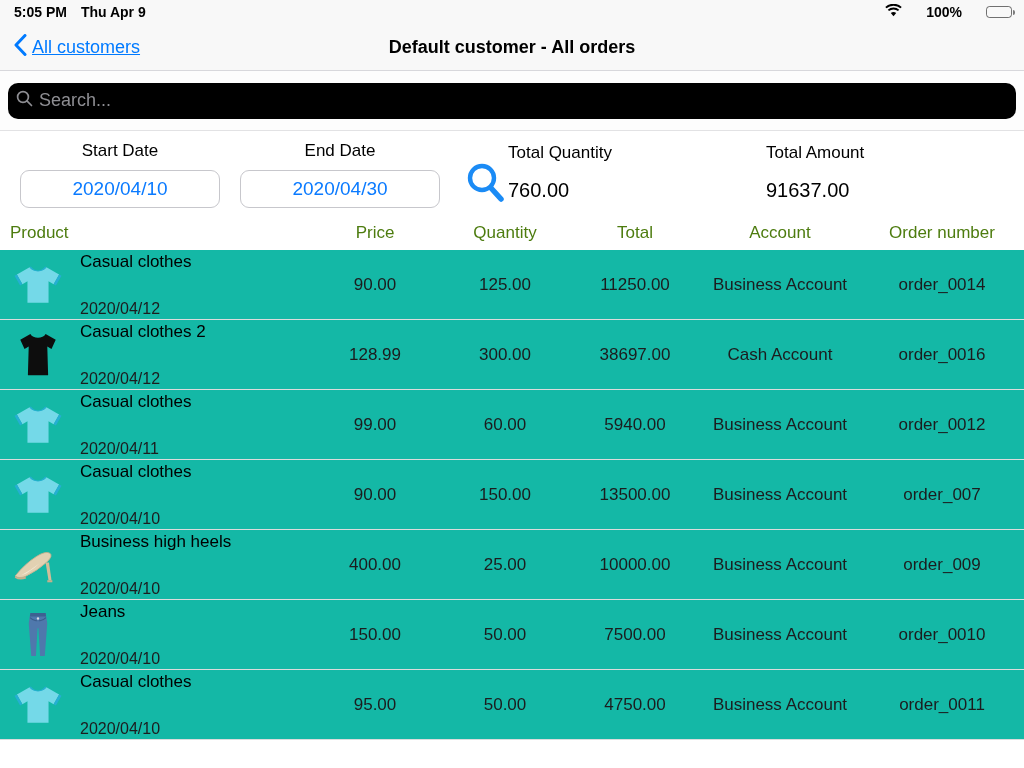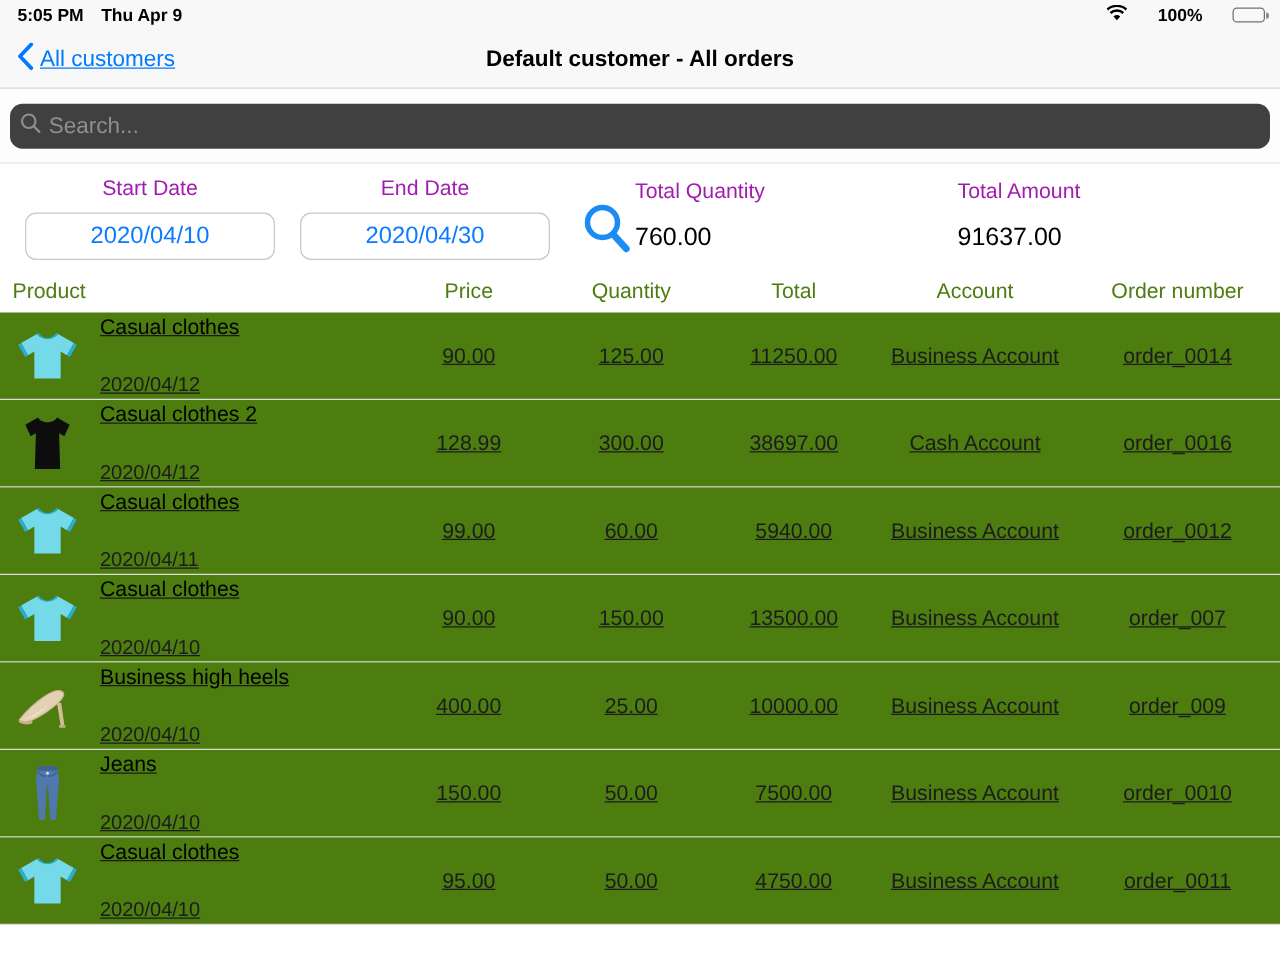--- a/index.html
+++ b/index.html
@@ -64,38 +64,38 @@
   
   .search-section {
     height: 60px;
     background: #fdfdfd;
     border-bottom: 1px solid #e2e2e4;
     display: flex; align-items: center;
     padding: 0 8px;
   }
   .search-field {
     flex: 1; height: 36px;
-    background: #404040;
+    background: #000000;
     border-radius: 10px;
     display: flex; align-items: center;
     padding: 0 8px; gap: 6px;
   }
   .search-placeholder { color: #8e8e93; font-size: 18px; }
 
   
   .filter-section {
     height: 85px;
     display: flex;
     align-items: flex-start;
     padding: 10px 0 0 20px;
     background: #fff;
   }
   .date-group { width: 200px; text-align: center; }
   .date-group + .date-group { margin-left: 20px; }
-  .filter-label { font-size: 17px; color: #a21caf; margin-bottom: 9px; }
+  .filter-label { font-size: 17px; color: #000000; margin-bottom: 9px; }
   .date-input {
     width: 100%; height: 38px;
     border: 1px solid #c7c7cc;
     border-radius: 9px;
     background: #fff;
     color: #0a7aff;
     font-size: 19px;
     text-align: center;
     display: flex; align-items: center; justify-content: center;
     cursor: pointer;
@@ -119,23 +119,22 @@
     height: 34px;
     color: #4d7c0f;
     font-size: 17px;
   }
   .table-header .h-cell { text-align: center; }
   .table-header .h-cell.first { text-align: left; padding-left: 10px; }
 
   .trow {
     height: 70px;
     border-bottom: 1px solid #dcdcdc;
-    background: #4d7c0f;
+    background: #14b8a6;
     cursor: pointer;
-    text-decoration: underline;
   }
   .cell { text-align: center; font-size: 17px; color: #1c1c1e; }
   .cell.product {
     display: flex; align-items: center; text-align: left;
     padding-left: 10px; gap: 14px;
   }
   .prod-icon { width: 56px; height: 56px; display: flex; align-items: center; justify-content: center; }
   .prod-icon svg { width: 54px; height: 54px; }
   .prod-name { font-size: 17px; color: #000; margin-bottom: 11px; }
   .prod-date { font-size: 16px; color: #1c1c1e; margin-top: 28px; }

